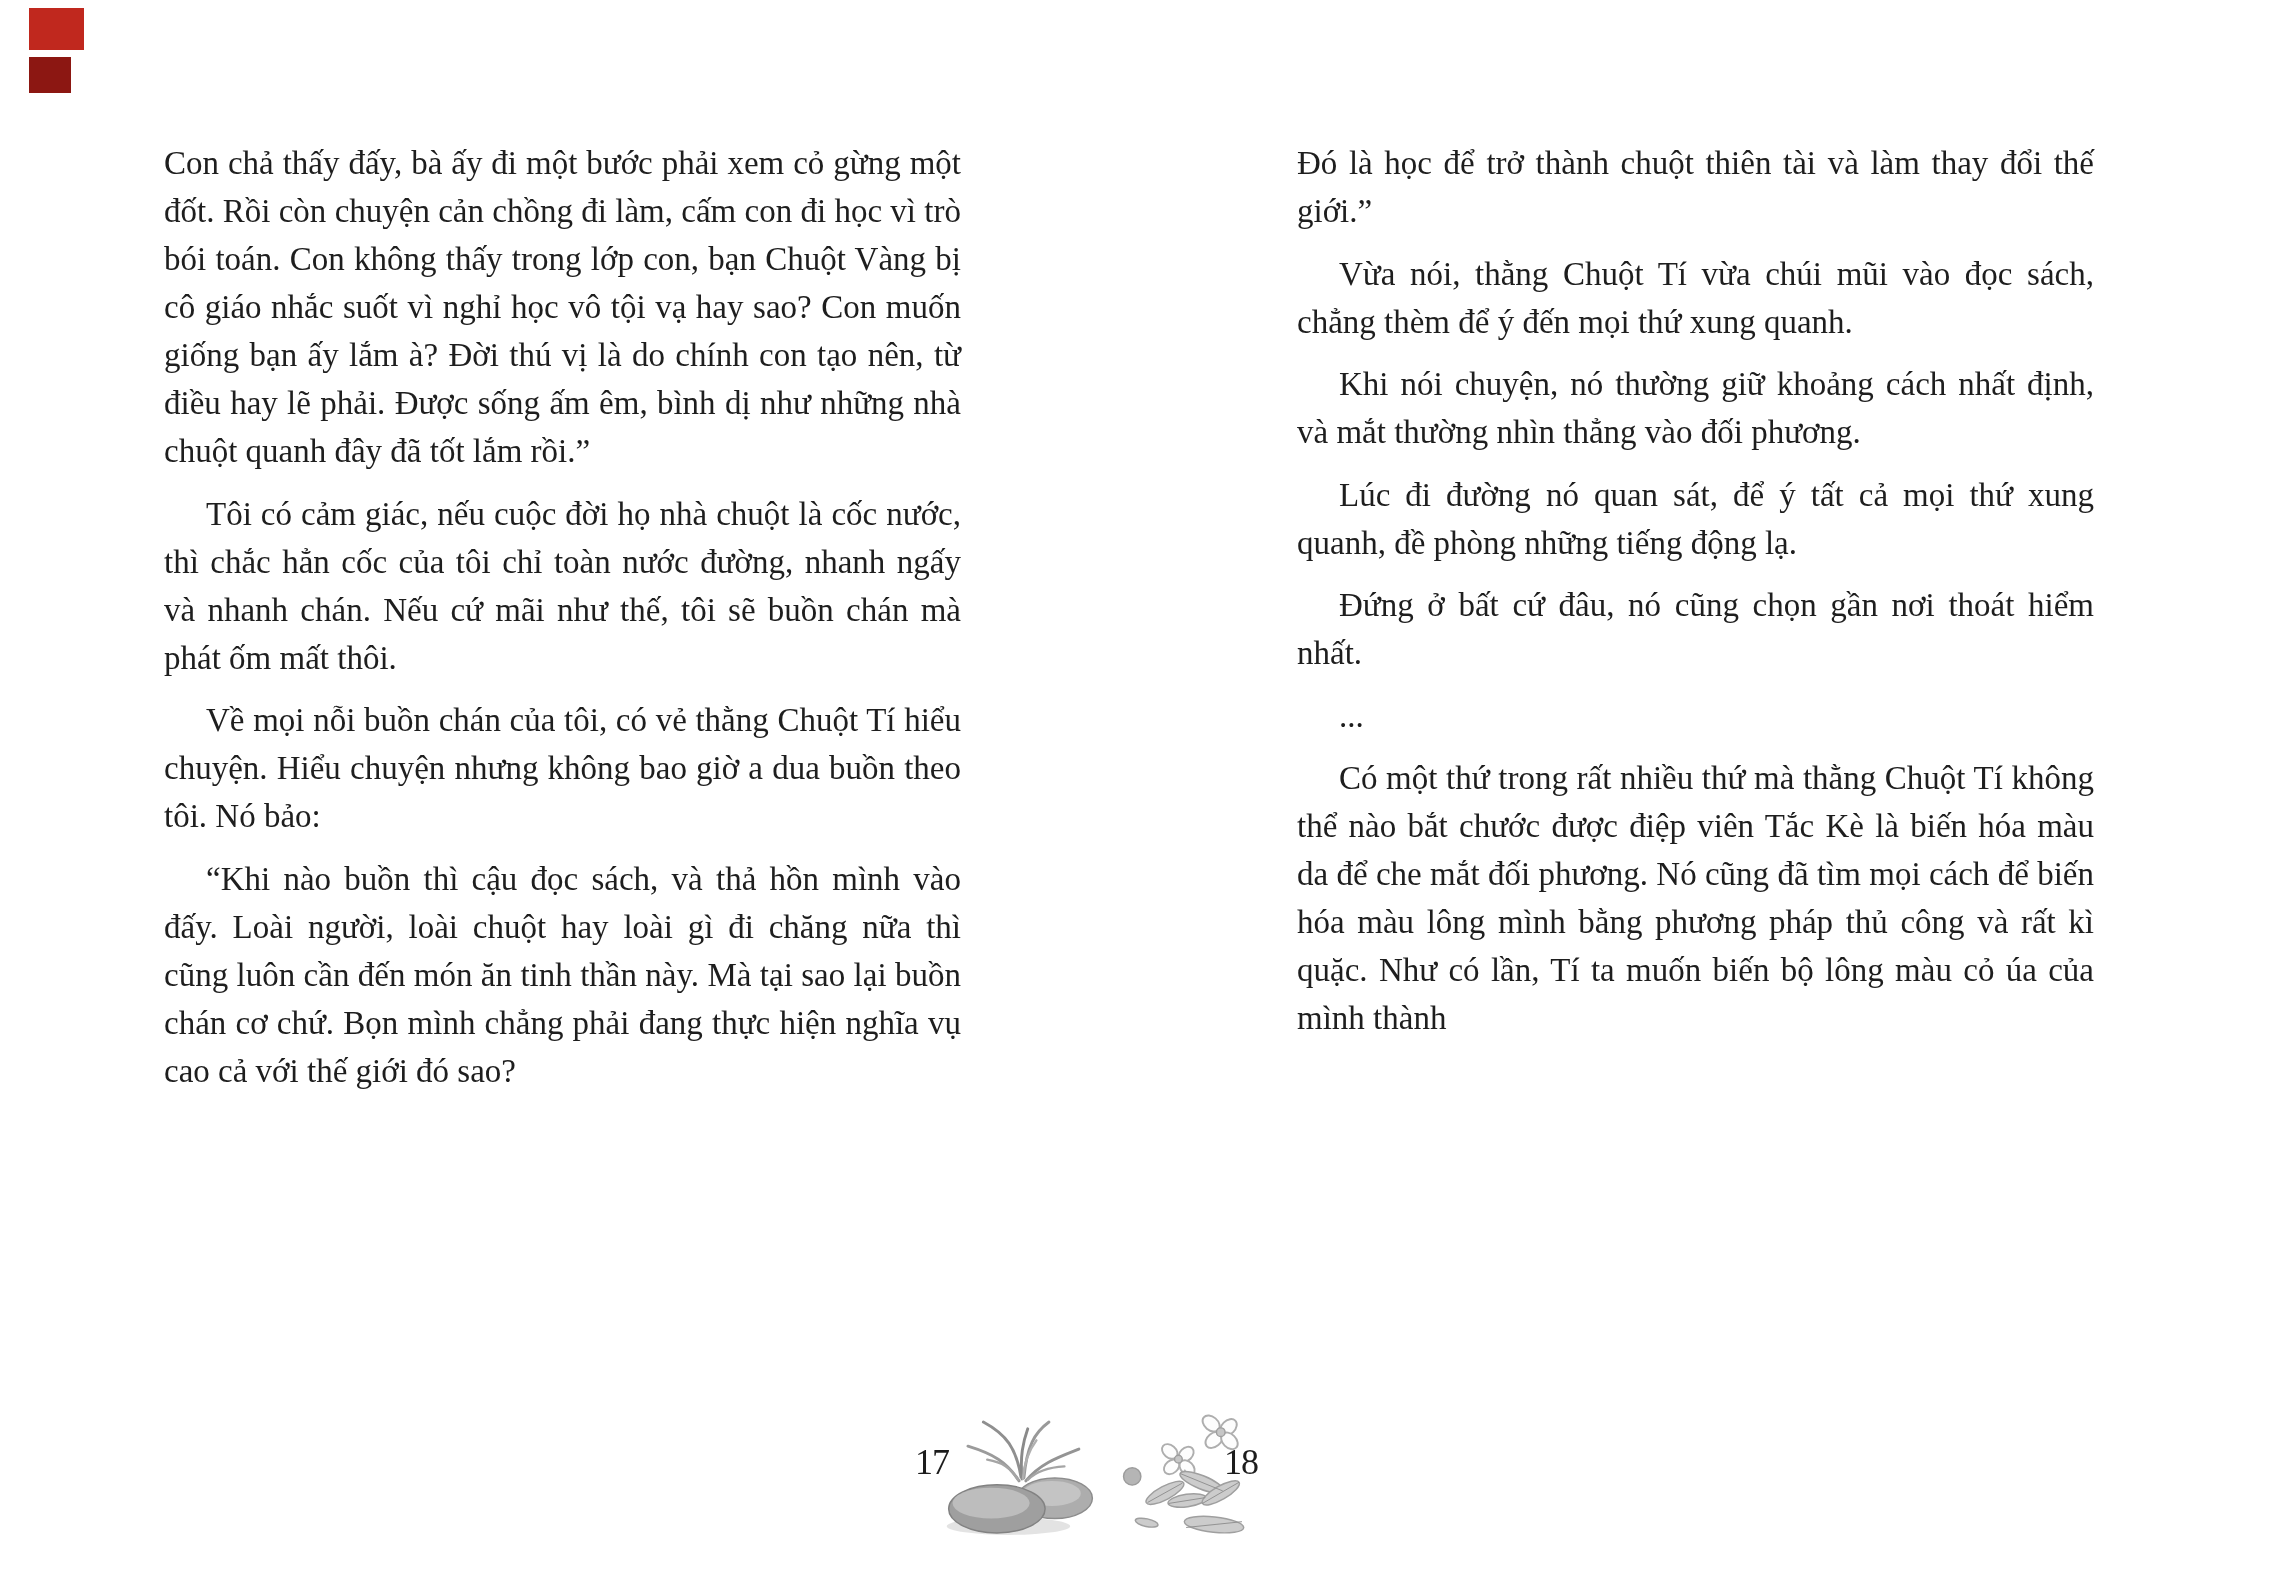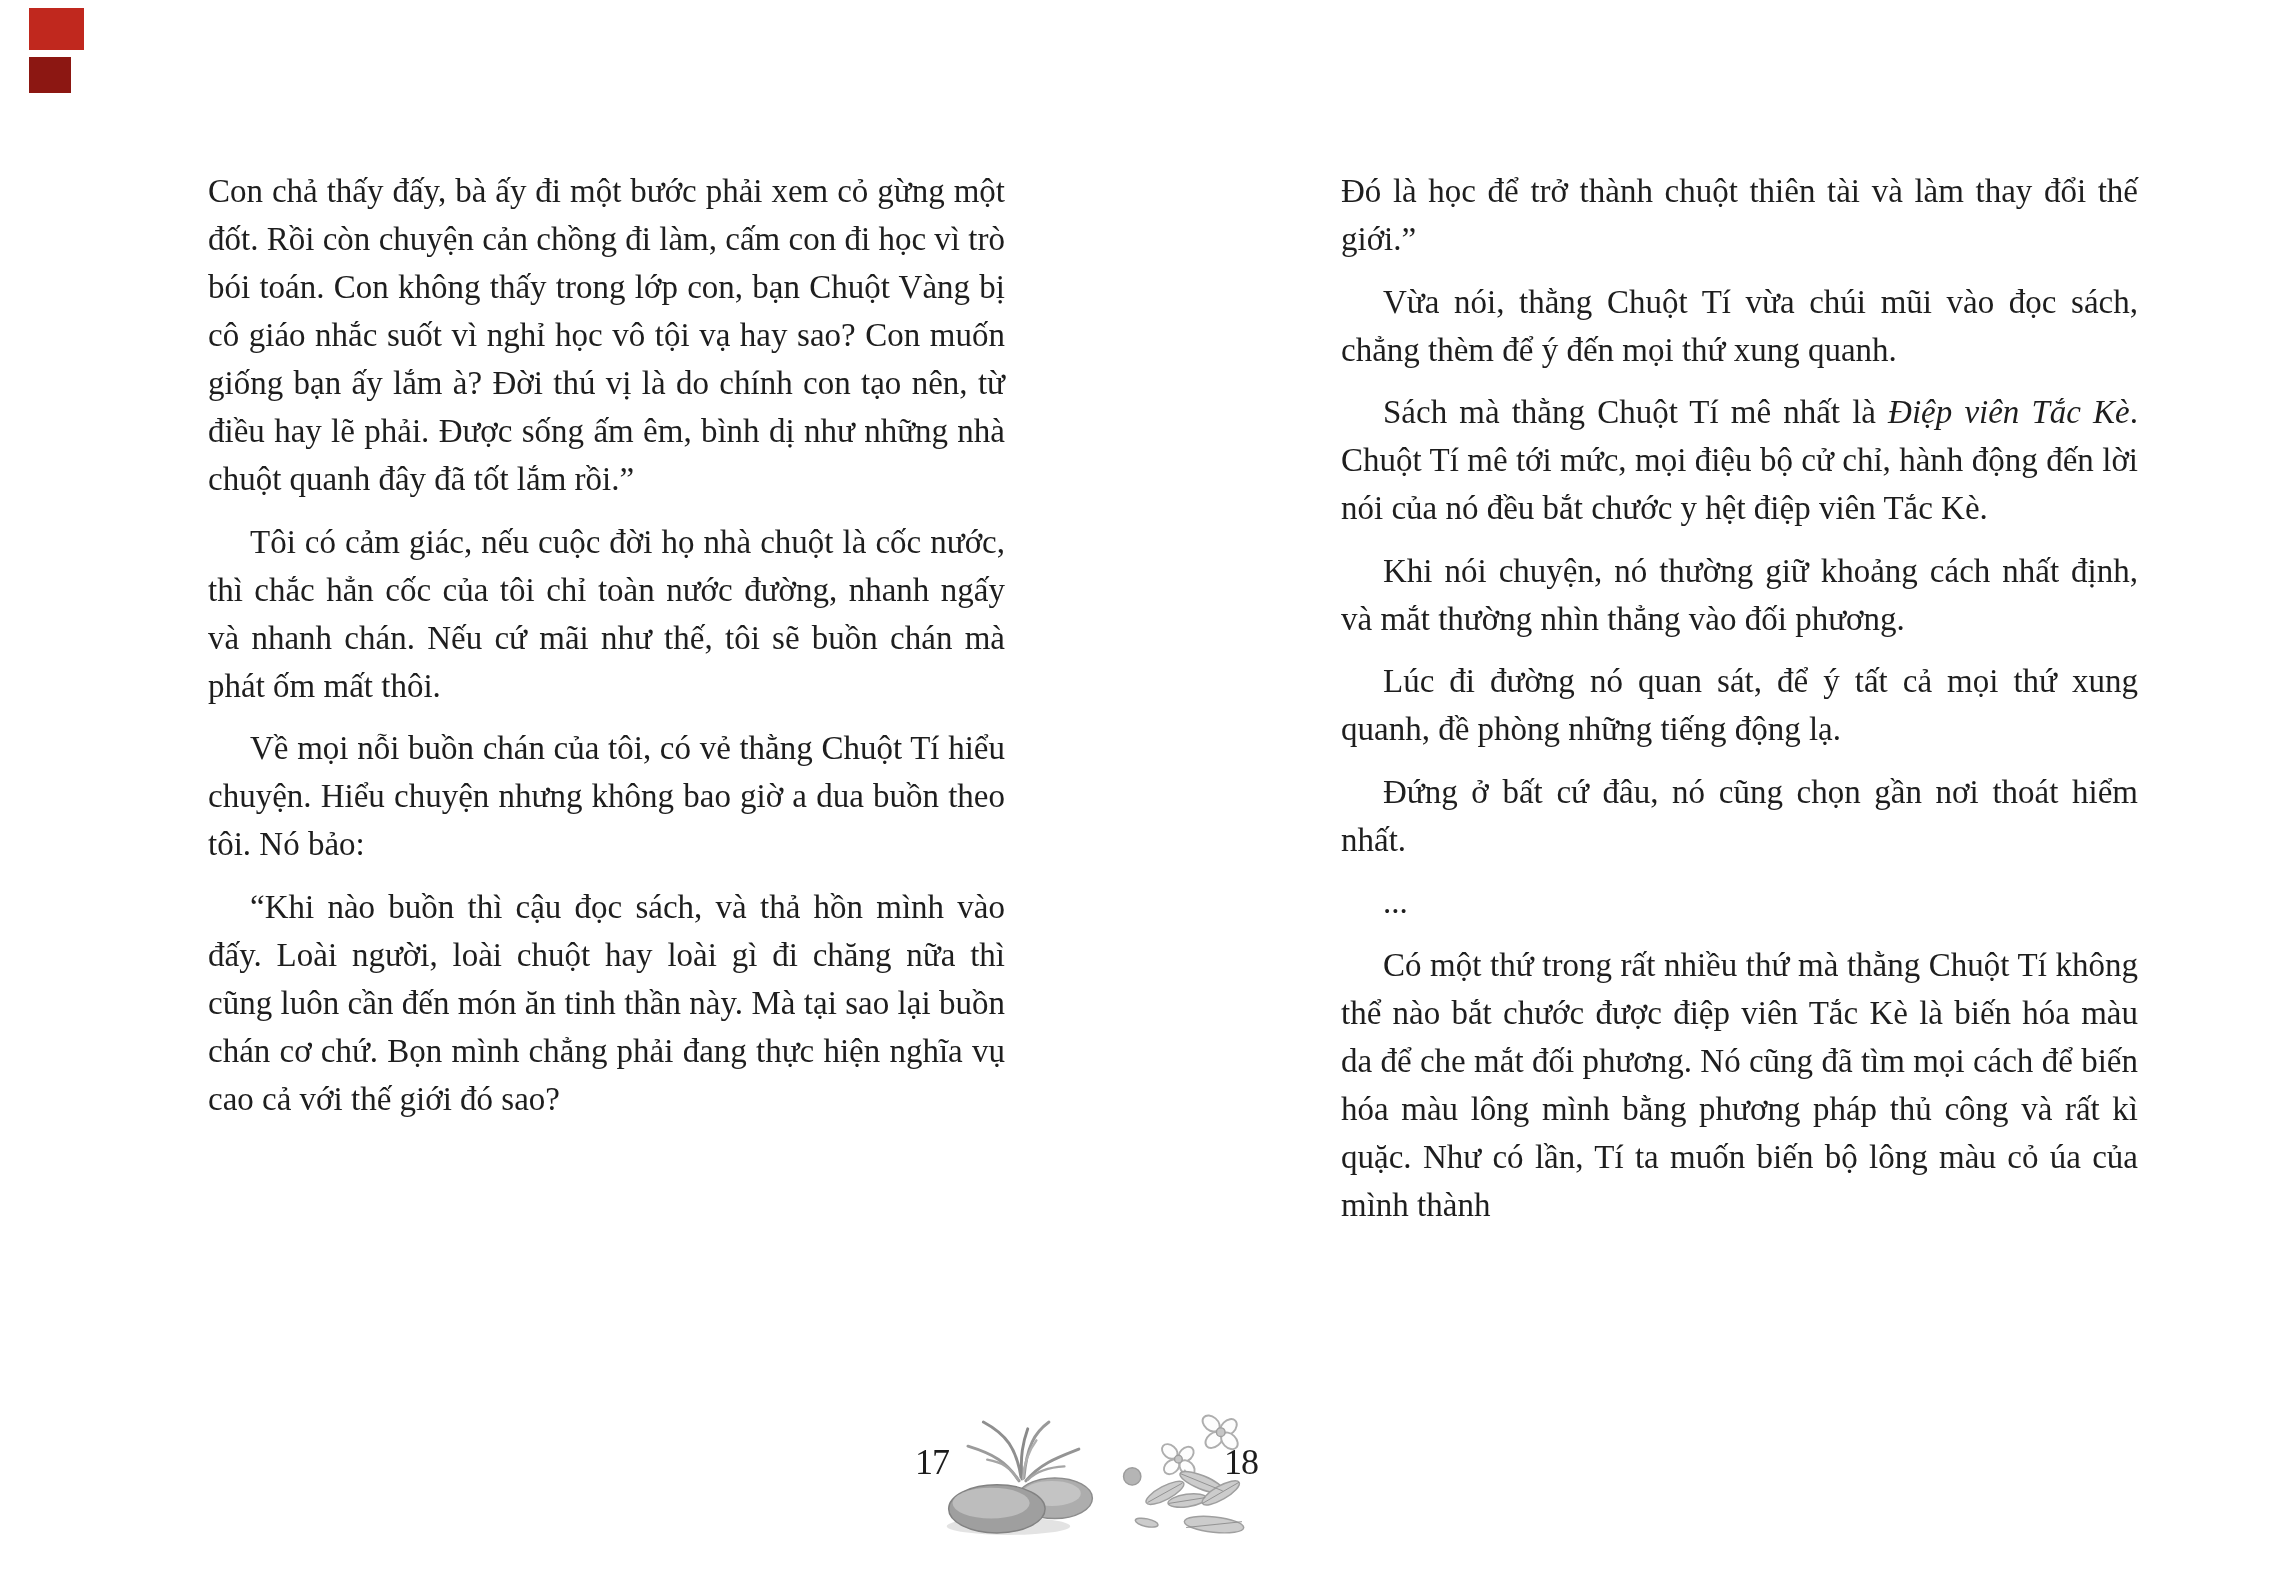--- a/index.html
+++ b/index.html
@@ -13,28 +13,27 @@
   .spread{position:absolute;inset:0;background:#ffffff;}
 
   
   .mark{position:absolute;}
   .mark-1{left:29px;top:7.7px;width:55px;height:42px;}
   .mark-2{left:29px;top:57px;width:42px;height:36px;}
 
   
   .column{
     position:absolute;
-    top:167px;
+    top:139px;
     width:797px;
     color:#1e1e1e;
     font-size:33px;
     line-height:48px;
     text-align:justify;
     text-align-last:left;
-    margin-left:44px;
   }
   .column.left{left:164px;}
   .column.right{left:1297px;}
   .para{margin:0 0 14.5px 0;padding:0;}
   .para.indent{text-indent:42px;}
   .para i{font-style:italic;}
 
   
   .pagenum{
     position:absolute;
@@ -62,21 +61,20 @@
 
   <div class="column left">
       <p class="para"><span>Con chả thấy đấy, bà ấy đi một bước phải xem cỏ gừng một đốt. Rồi còn chuyện cản chồng đi làm, cấm con đi học vì trò bói toán. Con không thấy trong lớp con, bạn Chuột Vàng bị cô giáo nhắc suốt vì nghỉ học vô tội vạ hay sao? Con muốn giống bạn ấy lắm à? Đời thú vị là do chính con tạo nên, từ điều hay lẽ phải. Được sống ấm êm, bình dị như những nhà chuột quanh đây đã tốt lắm rồi.”</span></p>
       <p class="para indent"><span>Tôi có cảm giác, nếu cuộc đời họ nhà chuột là cốc nước, thì chắc hẳn cốc của tôi chỉ toàn nước đường, nhanh ngấy và nhanh chán. Nếu cứ mãi như thế, tôi sẽ buồn chán mà phát ốm mất thôi.</span></p>
       <p class="para indent"><span>Về mọi nỗi buồn chán của tôi, có vẻ thằng Chuột Tí hiểu chuyện. Hiểu chuyện nhưng không bao giờ a dua buồn theo tôi. Nó bảo:</span></p>
       <p class="para indent"><span>“Khi nào buồn thì cậu đọc sách, và thả hồn mình vào đấy. Loài người, loài chuột hay loài gì đi chăng nữa thì cũng luôn cần đến món ăn tinh thần này. Mà tại sao lại buồn chán cơ chứ. Bọn mình chẳng phải đang thực hiện nghĩa vụ cao cả với thế giới đó sao?</span></p>
     </div>
   <div class="column right">
       <p class="para"><span>Đó là học để trở thành chuột thiên tài và làm thay đổi thế giới.”</span></p>
       <p class="para indent"><span>Vừa nói, thằng Chuột Tí vừa chúi mũi vào đọc sách, chẳng thèm để ý đến mọi thứ xung quanh.</span></p>
-      <p class="para indent"><span>Sách mà thằng Chuột Tí mê nhất là </span><i>Điệp viên Tắc Kè</i><span>. Chuột Tí mê tới mức, mọi điệu bộ cử chỉ, hành động đến lời nói của nó đều bắt chước y hệt điệp viên Tắc Kè.</span></p>
       <p class="para indent"><span>Khi nói chuyện, nó thường giữ khoảng cách nhất định, và mắt thường nhìn thẳng vào đối phương.</span></p>
       <p class="para indent"><span>Lúc đi đường nó quan sát, để ý tất cả mọi thứ xung quanh, đề phòng những tiếng động lạ.</span></p>
       <p class="para indent"><span>Đứng ở bất cứ đâu, nó cũng chọn gần nơi thoát hiểm nhất.</span></p>
       <p class="para indent"><span>...</span></p>
       <p class="para indent"><span>Có một thứ trong rất nhiều thứ mà thằng Chuột Tí không thể nào bắt chước được điệp viên Tắc Kè là biến hóa màu da để che mắt đối phương. Nó cũng đã tìm mọi cách để biến hóa màu lông mình bằng phương pháp thủ công và rất kì quặc. Như có lần, Tí ta muốn biến bộ lông màu cỏ úa của mình thành</span></p>
     </div>
 
   <span class="pagenum pagenum-left">17</span>
 
   <svg class="illu illu-grass" width="164" height="121" viewBox="0 0 170 125">

